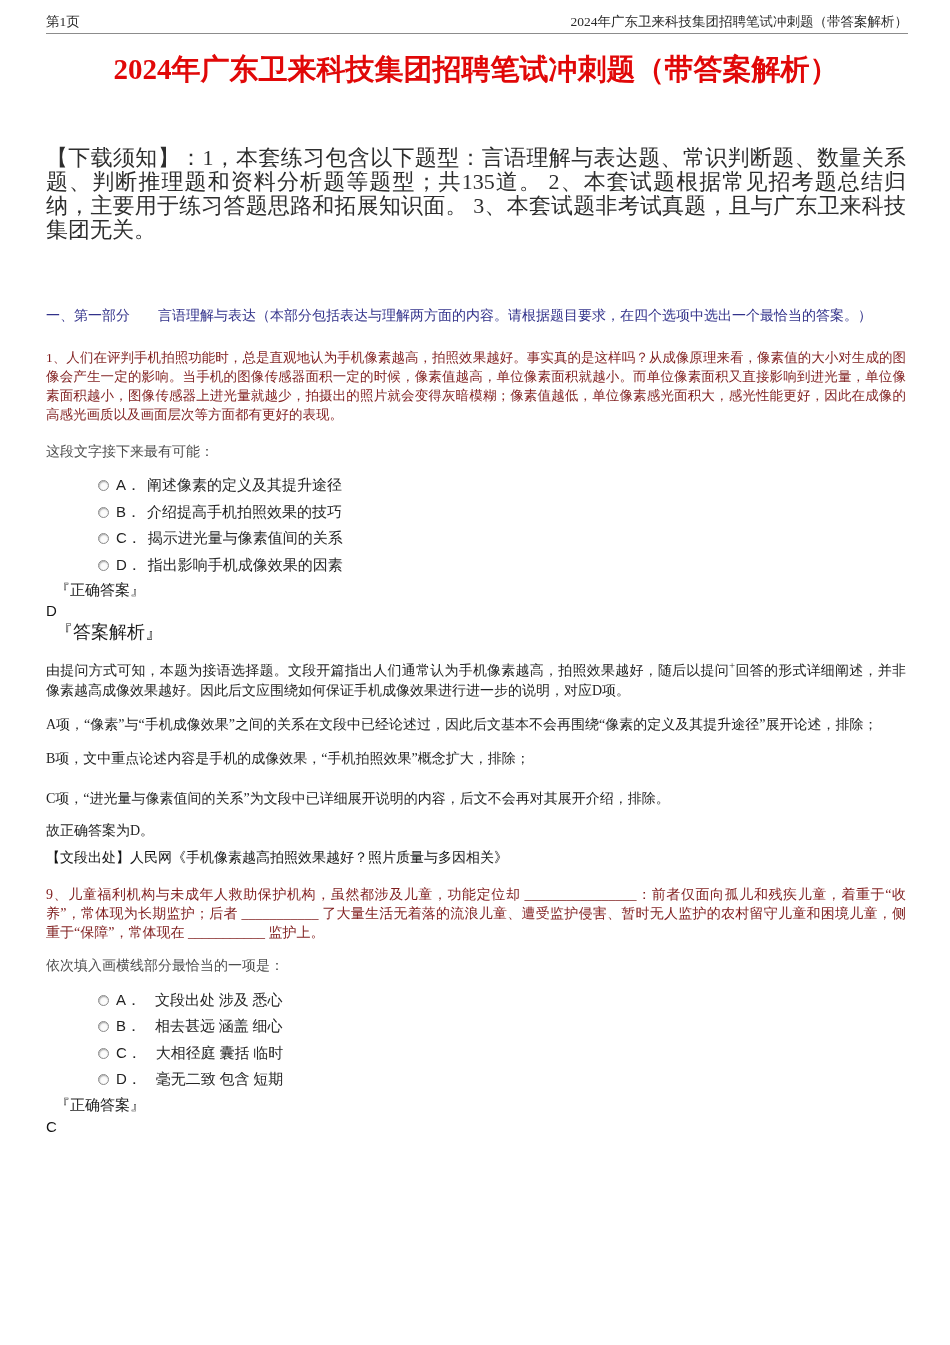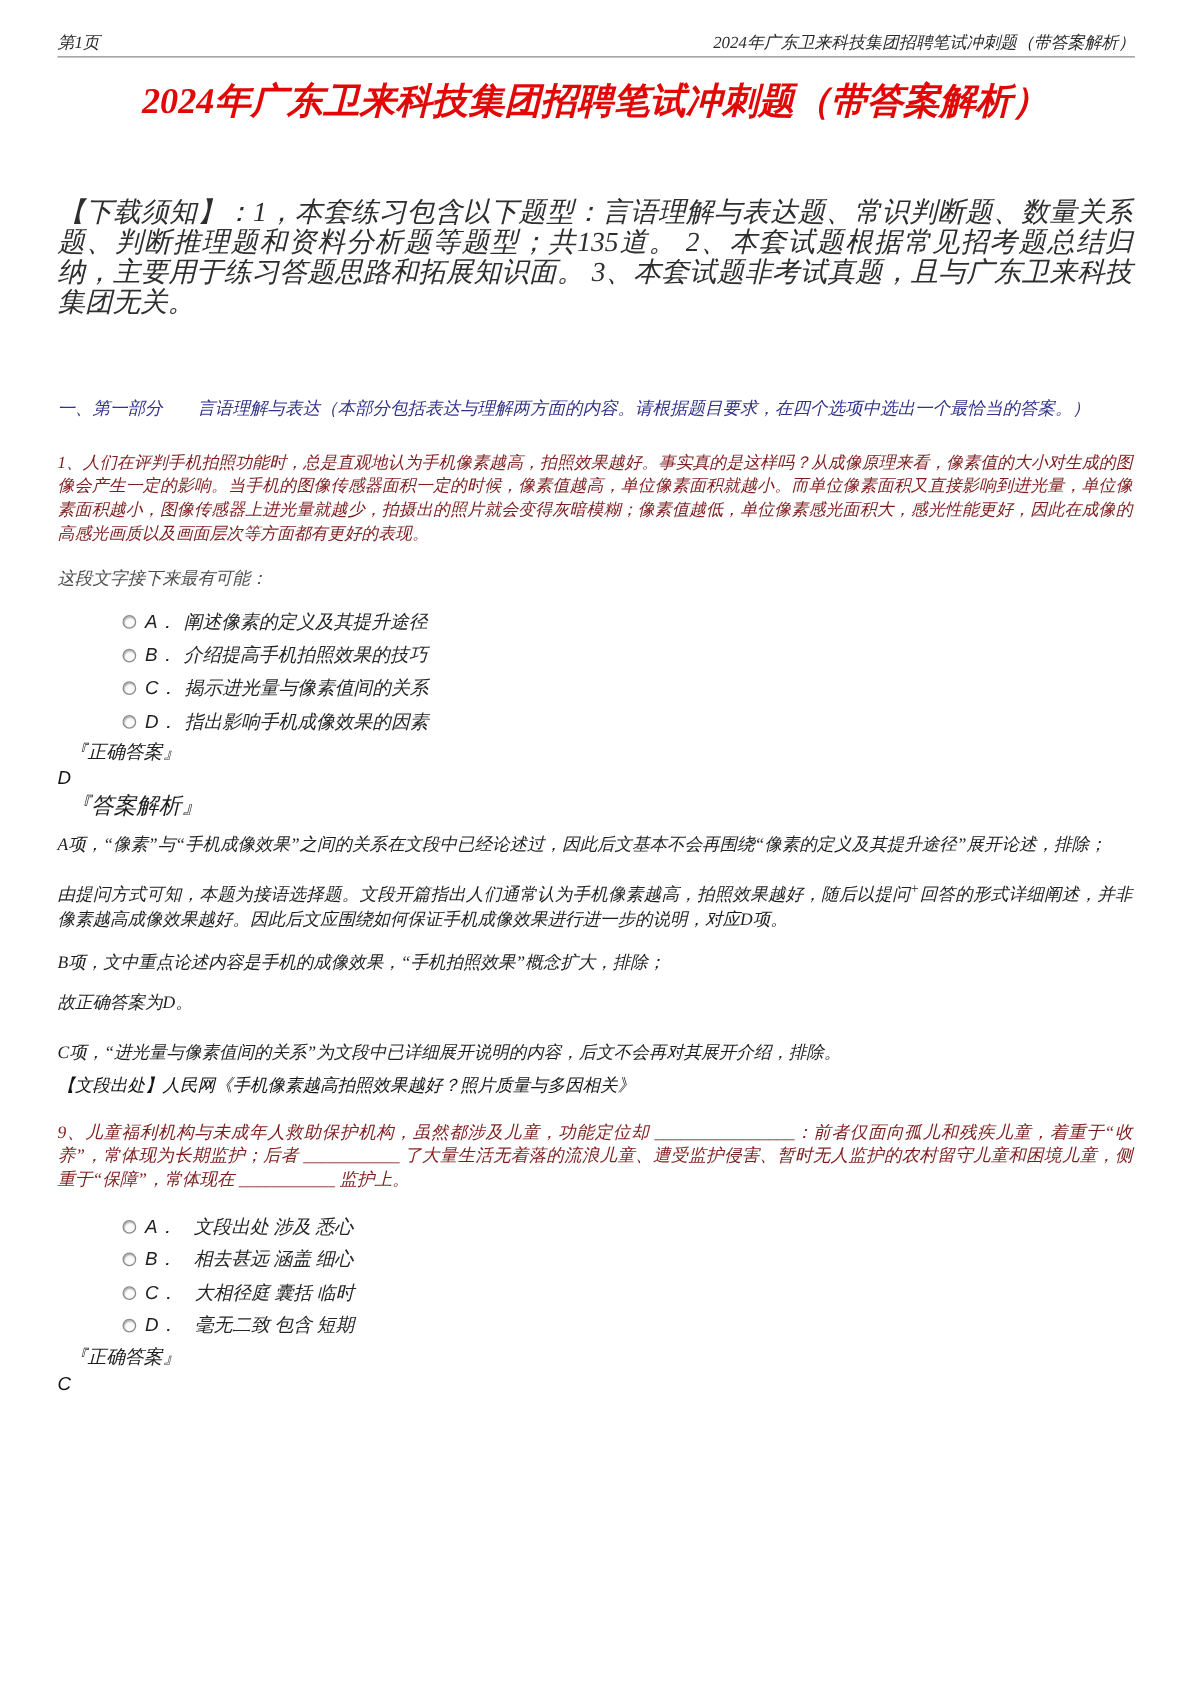--- a/index.html
+++ b/index.html
@@ -1,20 +1,20 @@
 <!DOCTYPE html>
 <html lang="zh"><head>
 <meta charset="utf-8">
 <style>
   * { margin:0; padding:0; box-sizing:border-box; }
   html,body { background:#ffffff; }
   body { font-family:"Liberation Serif","DejaVu Serif",serif; }
   .page {
     position:relative; width:950px; height:1288px; background:#ffffff;
-    overflow:hidden; margin:12px auto;font-style:italic;
+    overflow:hidden; margin:0 auto;
   }
   
   .header {
     position:absolute; top:13px; left:46px; right:42px;
     display:flex; justify-content:space-between; align-items:flex-end;
     font-size:13.5px; color:#2b2b2b;
   }
   .header-rule {
     position:absolute; top:33px; left:46px; right:42px;
     border-top:1px solid #8c8c8c; height:0;
@@ -128,29 +128,30 @@
         <span class="radio"></span>
         <span class="opt-letter">D．</span>
         <span class="opt-text">指出影响手机成像效果的因素</span>
       </li>
     </ul>
 
     <p class="ans-label">『正确答案』</p>
     <p class="ans-value">D</p>
     <p class="analysis-label">『答案解析』</p>
 
+    <p class="apara m14"><span>由提问方式可知，本题为接语选择题。文段开篇指出人们通常认为手机像素越高，拍照效果越好，随后以提问</span><sup class="plus">+</sup><span>回答的形式详细阐述，并非像素越高成像效果越好。因此后文应围绕如何保证手机成像效果进行进一步的说明，对应D项。</span></p>
+
     <p class="apara m13">A项，“像素”与“手机成像效果”之间的关系在文段中已经论述过，因此后文基本不会再围绕“像素的定义及其提升途径”展开论述，排除；</p>
-
-    <p class="apara m14"><span>由提问方式可知，本题为接语选择题。文段开篇指出人们通常认为手机像素越高，拍照效果越好，随后以提问</span><sup class="plus">+</sup><span>回答的形式详细阐述，并非像素越高成像效果越好。因此后文应围绕如何保证手机成像效果进行进一步的说明，对应D项。</span></p>
     <p class="apara m13">B项，文中重点论述内容是手机的成像效果，“手机拍照效果”概念扩大，排除；</p>
+    <p class="apara m19">C项，“进光量与像素值间的关系”为文段中已详细展开说明的内容，后文不会再对其展开介绍，排除。</p>
     <p class="apara m11">故正确答案为D。</p>
-    <p class="apara m19">C项，“进光量与像素值间的关系”为文段中已详细展开说明的内容，后文不会再对其展开介绍，排除。</p>
     <p class="source">【文段出处】人民网《手机像素越高拍照效果越好？照片质量与多因相关》</p>
 
     <p class="stem stem2">9、儿童福利机构与未成年人救助保护机构，虽然都涉及儿童，功能定位却 ________________：前者仅面向孤儿和残疾儿童，着重于“收养”，常体现为长期监护；后者 ___________ 了大量生活无着落的流浪儿童、遭受监护侵害、暂时无人监护的农村留守儿童和困境儿童，侧重于“保障”，常体现在 ___________ 监护上。</p>
+    <p class="prompt prompt2">依次填入画横线部分最恰当的一项是：</p>
 
     <ul class="options opts2">
       <li class="option-row">
         <span class="radio"></span>
         <span class="opt-letter">A．</span>
         <span class="opt-text">文段出处 涉及 悉心</span>
       </li>
       <li class="option-row">
         <span class="radio"></span>
         <span class="opt-letter">B．</span>

